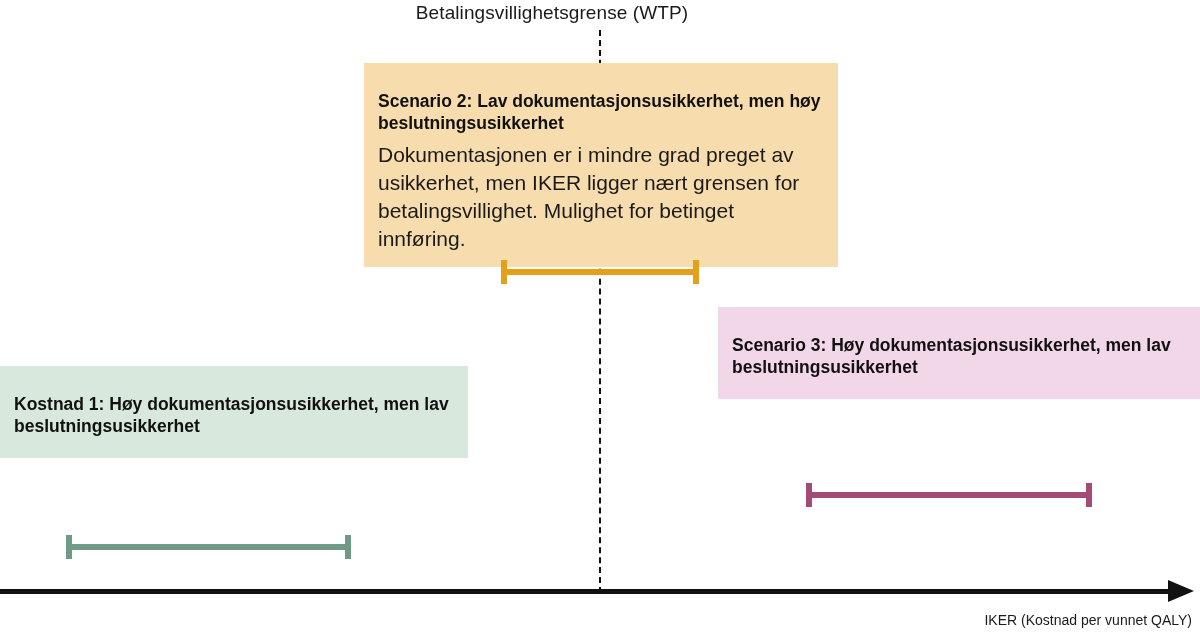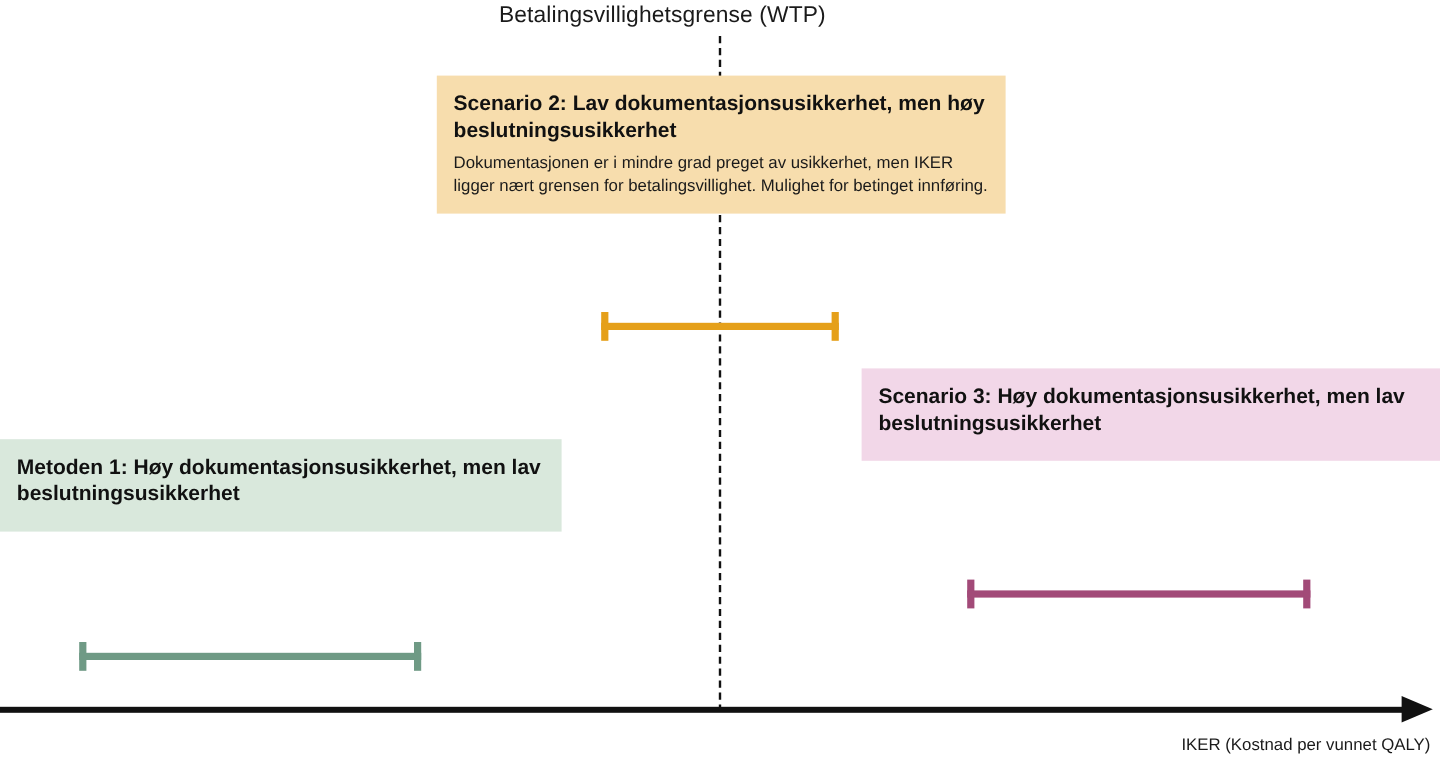--- a/index.html
+++ b/index.html
@@ -66,31 +66,31 @@
     top: 612px;
     font-size: 14px;
     color: #1a1a1a;
     white-space: nowrap;
   }
 
   
   .sbox {
     position: absolute;
     box-sizing: border-box;
-    padding: 12px 14px 14px 14px;
+    padding: 27px 14px 14px 14px;
   }
   .sbox .s-title {
     font-size: 17.5px;
     font-weight: bold;
     color: #111111;
     line-height: 1.27;
     margin: 0 0 7px 0;
   }
   .sbox .s-body {
-    font-size: 14px;
+    font-size: 21px;
     font-weight: normal;
     color: #1a1a1a;
     line-height: 1.33;
     margin: 0;
   }
 
   #box-1 {
     left: 0px;
     top: 366px;
     width: 468px;
@@ -152,21 +152,21 @@
     <div class="cap left" style="background: rgb(229, 160, 26);"></div>
     <div class="bar" style="background: rgb(229, 160, 26);"></div>
     <div class="cap right" style="background: rgb(229, 160, 26);"></div>
   </div>
 
   <div class="sbox" id="box-3" style="background: rgb(242, 215, 232);">
     <p class="s-title">Scenario 3: Høy dokumentasjonsusikkerhet, men lav beslutningsusikkerhet</p>
   </div>
 
   <div class="sbox" id="box-1" style="background: rgb(217, 232, 220);">
-    <p class="s-title">Metoden 1: Høy dokumentasjonsusikkerhet, men lav beslutningsusikkerhet</p>
+    <p class="s-title">Kostnad 1: Høy dokumentasjonsusikkerhet, men lav beslutningsusikkerhet</p>
   </div>
 
   <div class="interval" id="interval-3">
     <div class="cap left" style="background: rgb(162, 74, 120);"></div>
     <div class="bar" style="background: rgb(162, 74, 120);"></div>
     <div class="cap right" style="background: rgb(162, 74, 120);"></div>
   </div>
 
   <div class="interval" id="interval-1">
     <div class="cap left" style="background: rgb(111, 154, 133);"></div>

